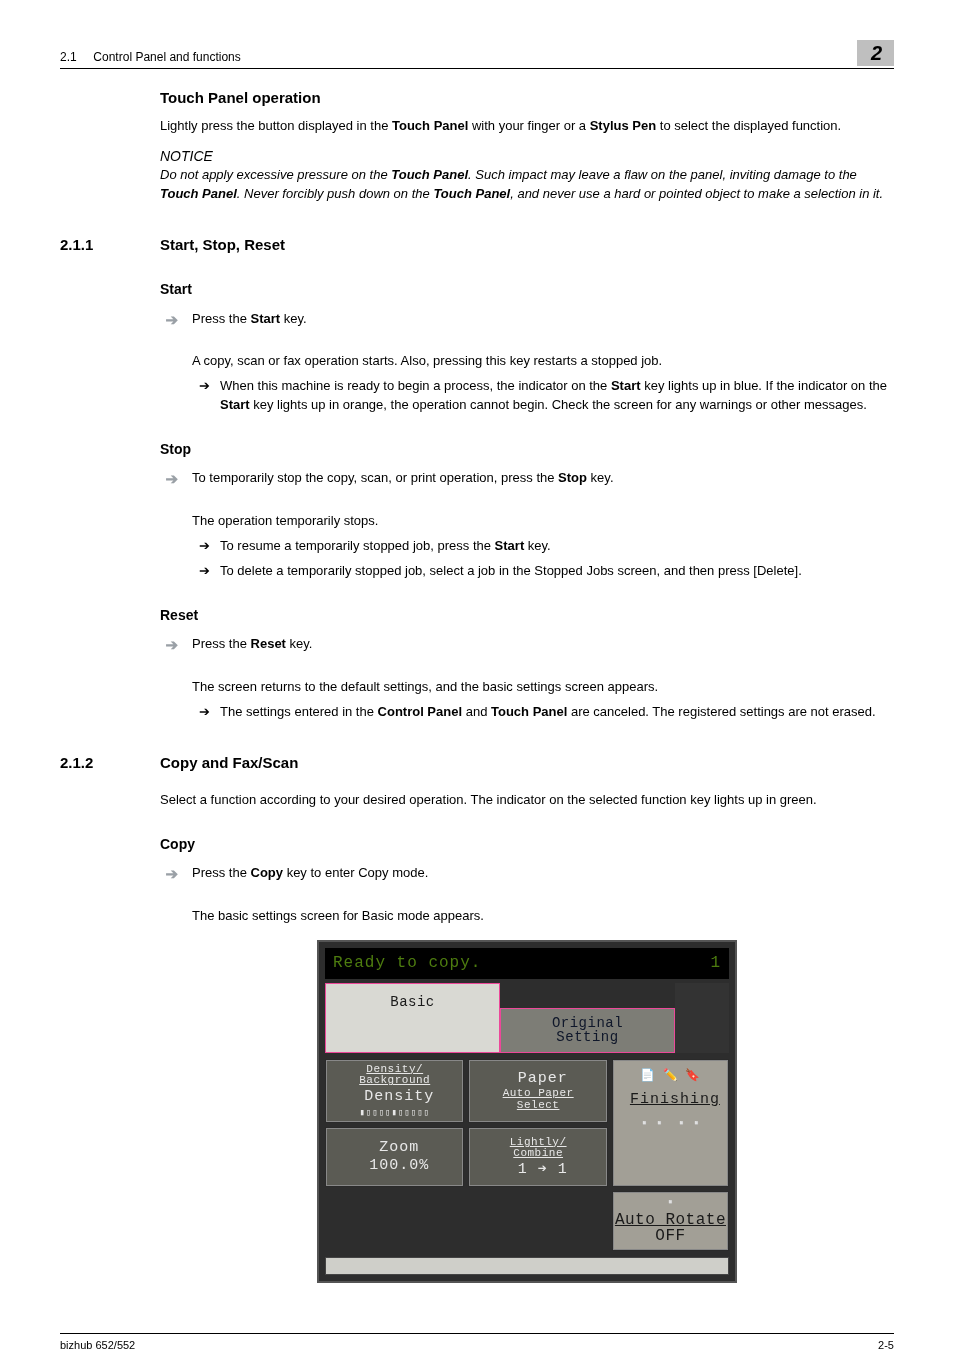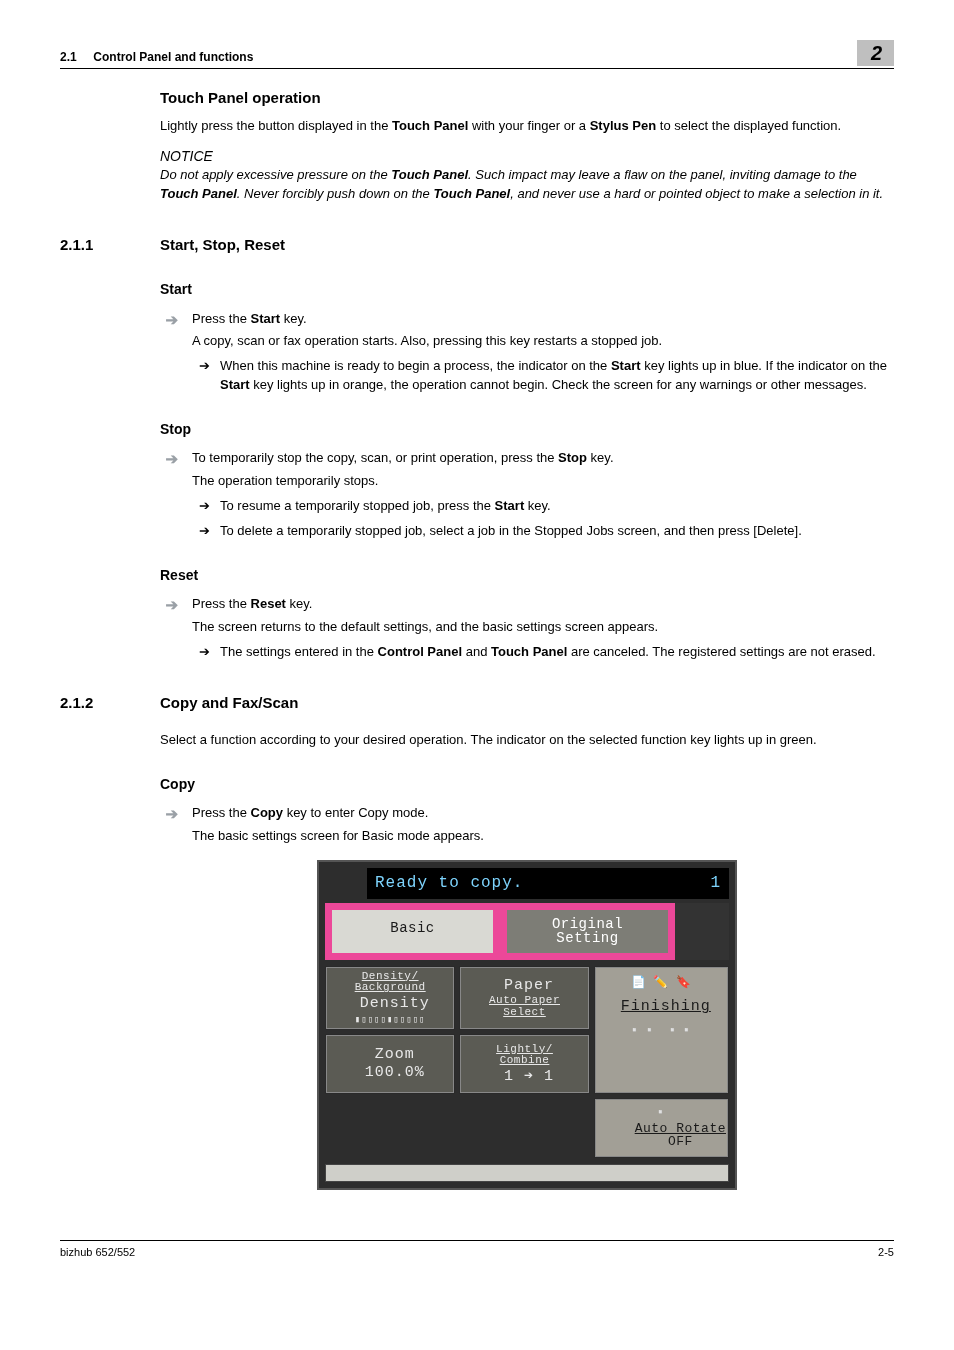--- a/index.html
+++ b/index.html
@@ -14,21 +14,21 @@
     background: #fff;
   }
 
   .page-header {
     display: flex;
     justify-content: space-between;
     align-items: flex-end;
     border-bottom: 1.5px solid #000;
     padding-bottom: 2px;
   }
-  .page-header-left { font-size: 12px; font-weight: bold; }
+  .page-header-left { font-size: 12px; font-weight: normal; }
   .page-header-right {
     background: #bfbfbf;
     padding: 2px 12px 2px 14px;
     font-weight: bold;
     font-style: italic;
     font-size: 20px;
     height: 26px;
     line-height: 22px;
   }
 
@@ -59,21 +59,21 @@
     font-weight:bold;
     font-size:15px;
     line-height:1;
     margin-top:2px;
     flex-shrink:0;
     width:18px;
     text-align:right;
   }
   .arrow-bullet .txt { flex:1; }
 
-  .sub-para { margin-left:32px; margin-top:4px; }
+  .sub-para { margin-left:32px; margin-top:24px; }
 
   .sub-bullet {
     display:flex;
     gap:10px;
     margin-left:32px;
     margin-top:6px;
   }
   .sub-bullet .arrow2 {
     color:#000;
     font-size:13px;
@@ -92,43 +92,42 @@
     font-family: "Courier New", monospace;
     font-size:13px;
     padding:6px;
     border:2px solid #555;
   }
   .screen-header {
     display:flex;
     justify-content:space-between;
     align-items:center;
     background:#000;
-    color:#7dd3fc;
+    color:#4d7c0f;
     font-size:16px;
     padding:4px 8px;
     font-family: "Courier New", monospace;
     letter-spacing:1px;
-    margin-left:42px;
   }
   .screen-tabs {
     display:flex;
     margin-top:4px;
   }
   .tab {
     flex:1;
     background:#d9d9d3;
     color:#1a1a1a;
     text-align:center;
     padding:8px 2px;
     font-size:14px;
     font-family: "Courier New", monospace;
-    border:7px solid #ec4899;
+    border:1px solid #ec4899;
     letter-spacing:0.5px;
   }
-  .tab.inactive { background:#7d7d76; color:#ffffff; line-height:0.95;}
+  .tab.inactive { background:#7d7d76; color:#0f172a; line-height:0.95;margin-top:25px;}
   .tab.narrow { flex:0 0 54px; background:#333; border:1px solid #333;}
   .screen-grid {
     display:grid;
     grid-template-columns: 1fr 1fr;
     gap:4px;
     margin-top:6px;
   }
   .cell {
     background:#5b5b54;
     border:1px solid #2a2a2a;
@@ -295,21 +294,21 @@
         <div class="cell">
           <span class="big">Zoom</span>
           <span class="big">100.0%</span>
         </div>
         <div class="cell">
           <span class="mini"><span>Lightly/</span><br><span>Combine</span></span>
           <span class="big">1 ➔ 1</span>
         </div>
         <div class="cell light" style="grid-column:3;">
           <div>▫️</div>
-          <span style="font-size:13px;letter-spacing:0.5px;padding-left:38px;"><span style="text-decoration:underline">Auto Rotate</span><br><span>OFF</span></span>
+          <span style="font-size:16px;letter-spacing:0.5px;"><span style="text-decoration:underline">Auto Rotate</span><br><span>OFF</span></span>
         </div>
       </div>
       <div class="screen-footer"></div>
     </div>
   </div>
 
 </div>
 
 <div class="page-footer">
   <span>bizhub 652/552</span>

